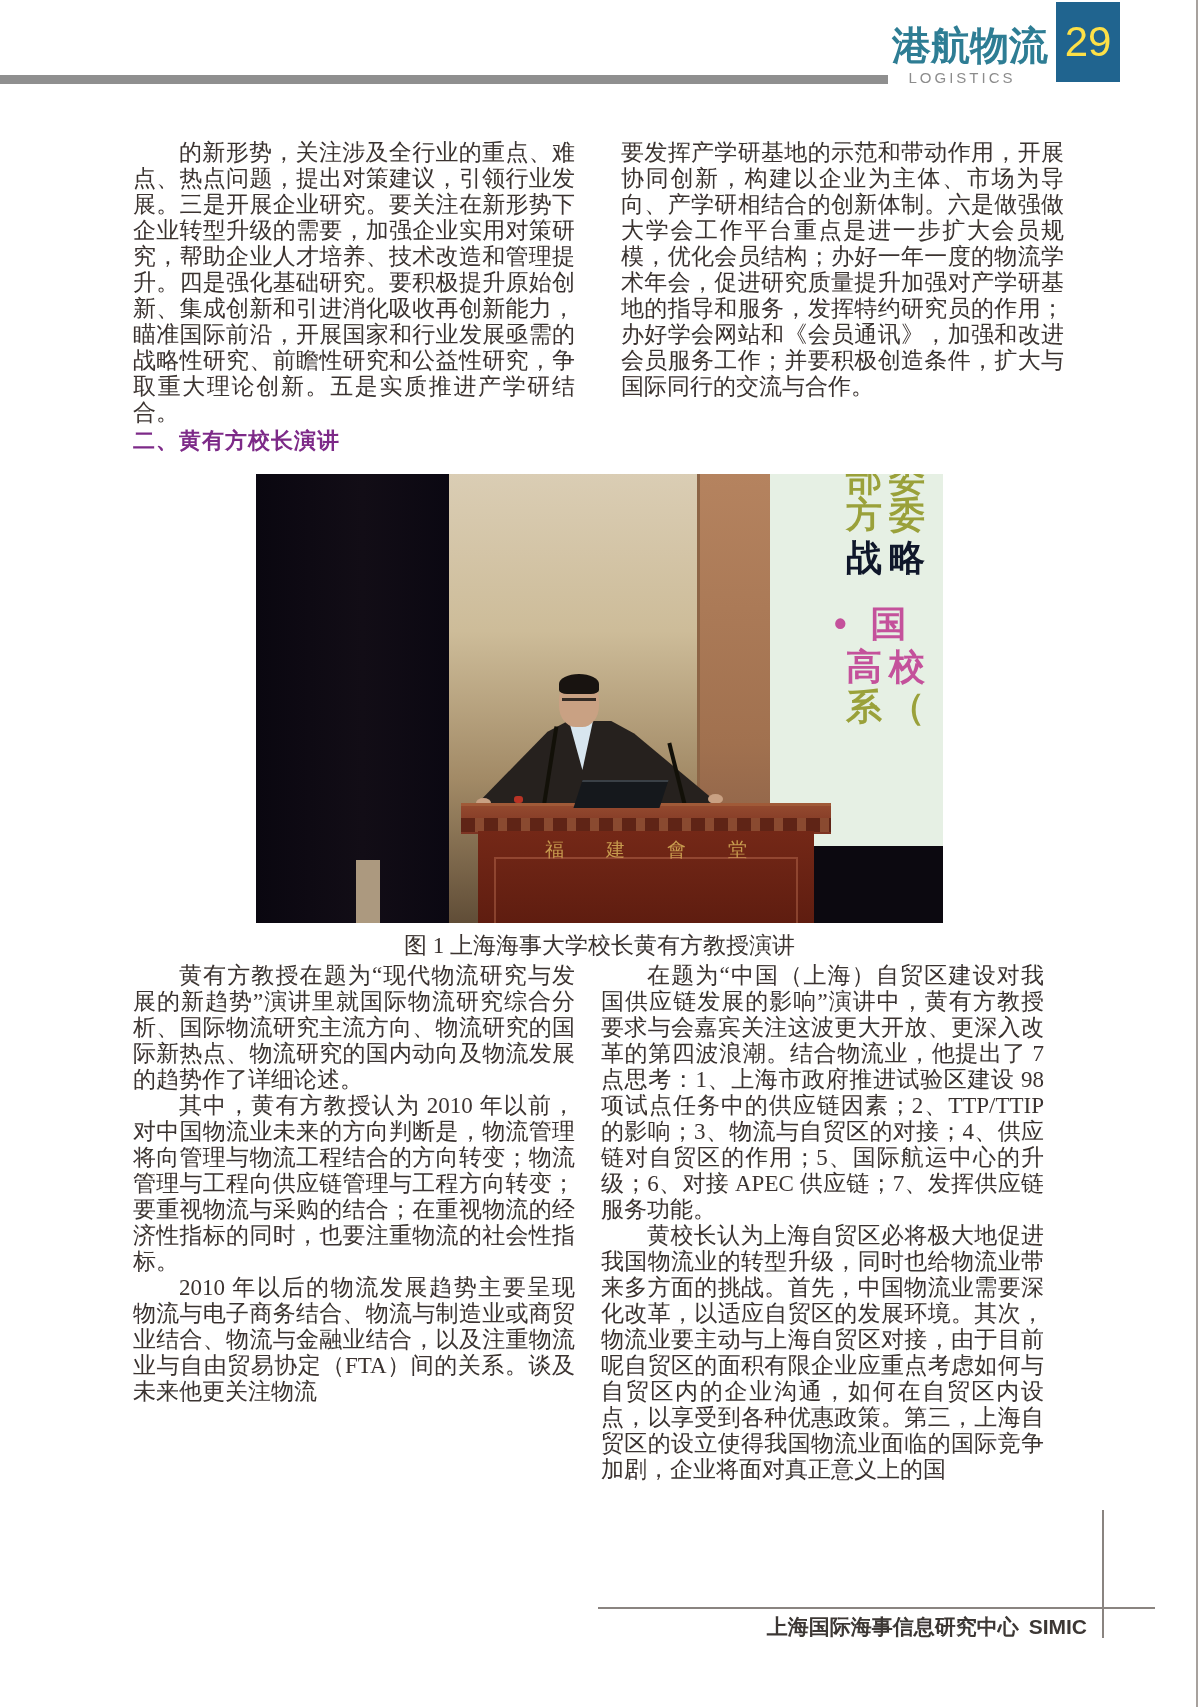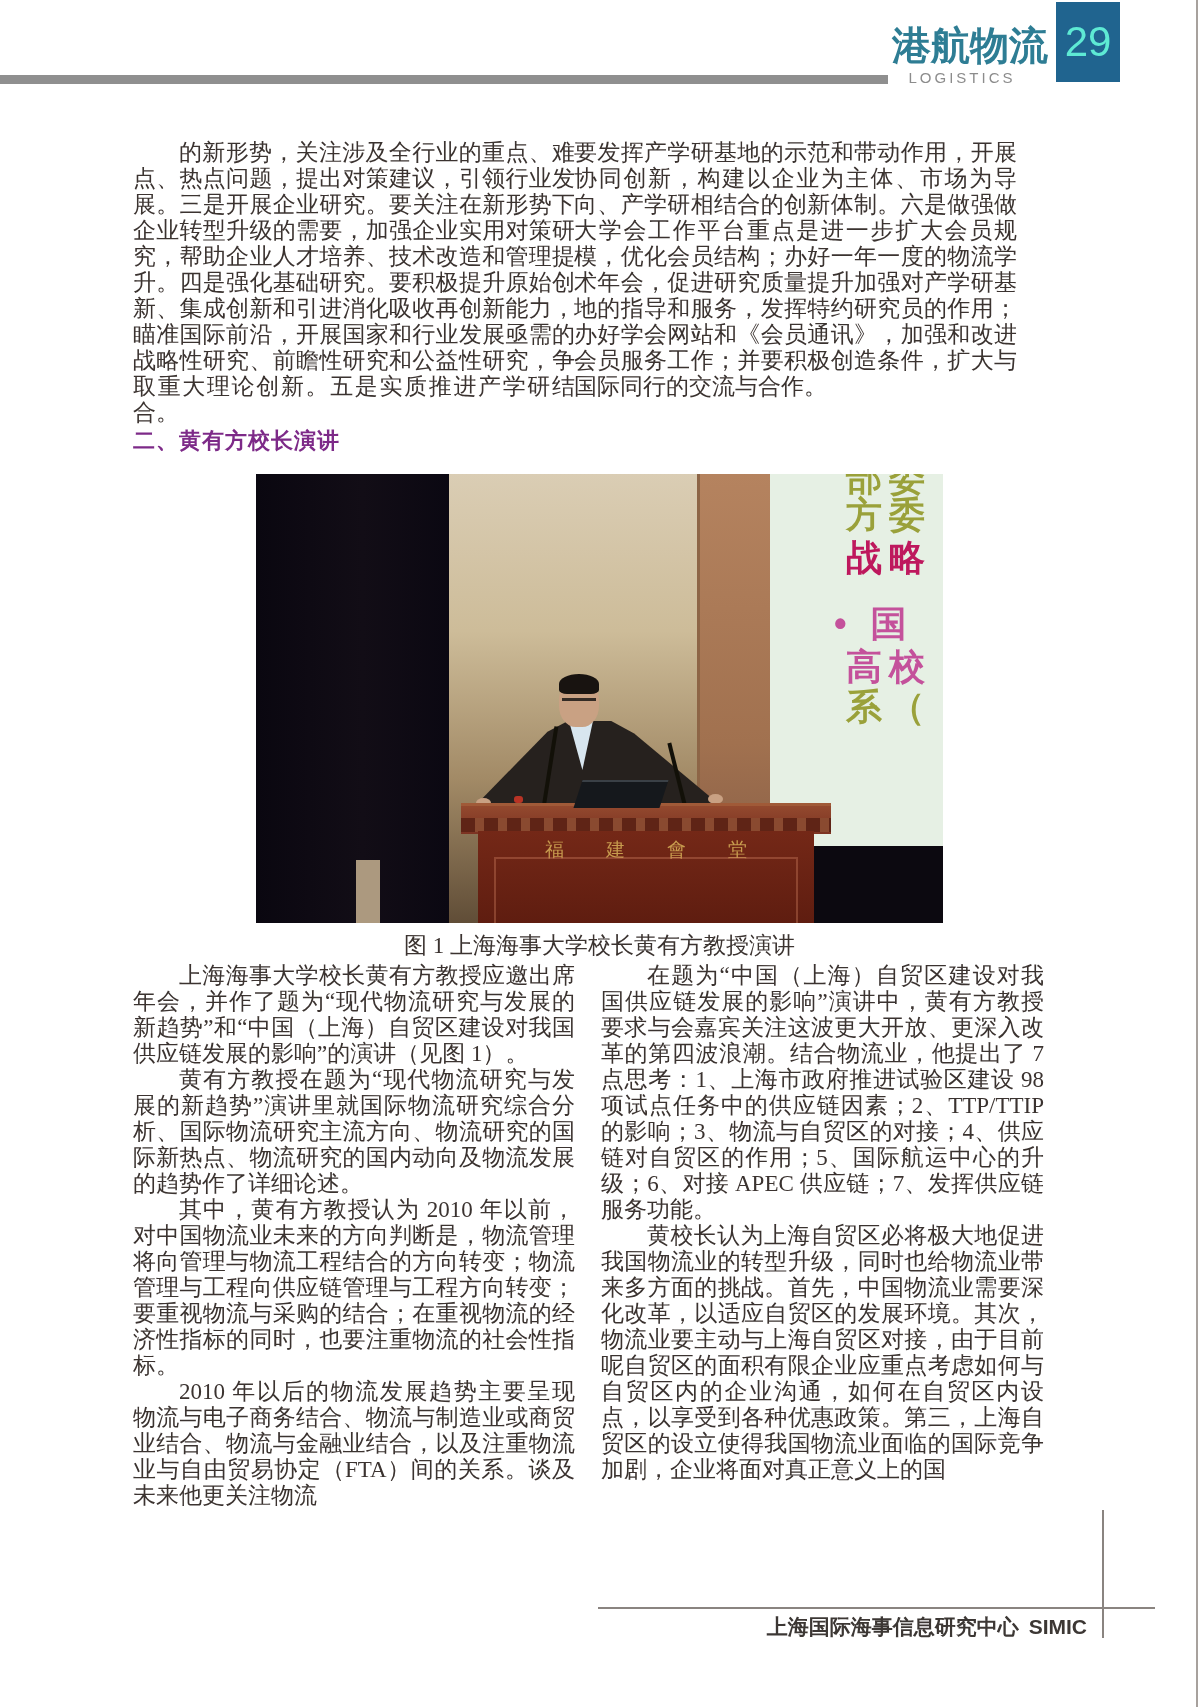--- a/index.html
+++ b/index.html
@@ -11,28 +11,28 @@
   .hbar{position:absolute;left:0;top:75px;width:888px;height:9px;background:#8f8f8f;}
   .title-cn{position:absolute;left:886px;top:26px;width:162px;text-align:right;
             font-family:"Liberation Sans","DejaVu Sans",sans-serif;font-weight:600;
             font-size:39px;line-height:1;color:#2e7d94;}
   .title-en{position:absolute;left:886px;top:69px;width:152px;text-align:center;
             font-family:"Liberation Sans","DejaVu Sans",sans-serif;
             font-size:15px;letter-spacing:3px;color:#8c8c8c;}
   .pagebox{position:absolute;left:1056px;top:2px;width:64px;height:80px;background:#20648f;
            display:flex;align-items:center;justify-content:center;
            font-family:"Liberation Sans","DejaVu Sans",sans-serif;
-           font-size:42px;color:#5eead4;}
+           font-size:42px;color:#fde047;}
 
   
   .col{position:absolute;font-size:23px;line-height:26px;text-align:justify;margin:0;}
   .col p{margin:0;text-indent:2em;}
   .col p.no-indent{text-indent:0;}
   .tl{left:133px;top:140px;width:442px;}
-  .tr{left:574px;top:140px;width:443px;}
+  .tr{left:621px;top:140px;width:443px;}
   .bl{left:133px;top:963px;width:442px;}
   .br{left:601px;top:963px;width:443px;}
 
   .heading{position:absolute;left:133px;top:426px;
            font-family:"Liberation Sans","DejaVu Sans",sans-serif;font-weight:bold;
            font-size:22px;color:#7d2a88;letter-spacing:1px;}
 
   
   .photo{position:absolute;left:256px;top:474px;width:687px;height:449px;background:#0c0910;overflow:hidden;}
   .curtain{position:absolute;left:0;top:0;width:193px;height:449px;
@@ -40,21 +40,21 @@
   .curtain-slit{position:absolute;left:100px;top:386px;width:24px;height:63px;background:#c8b392;opacity:.85;}
   .wall{position:absolute;left:193px;top:0;width:248px;height:449px;
         background:linear-gradient(180deg,#dacdb4 0%,#cdbc99 35%,#a28a66 68%,#604d37 100%);}
   .pillar{position:absolute;left:441px;top:0;width:73px;height:449px;
           background:linear-gradient(180deg,#b5835f 0%,#a1714f 60%,#7e5743 100%);
           border-left:3px solid #8d6546;}
   .screen{position:absolute;left:514px;top:0;width:173px;height:372px;background:#e6f0e4;}
   .sl{position:absolute;left:76px;white-space:nowrap;font-weight:bold;font-size:36px;letter-spacing:7px;
       font-family:"Liberation Sans","DejaVu Sans",sans-serif;line-height:1;}
   .sl1{top:-14px;}.sl2{top:23px;text-align:right;}.sl3{top:66px;}.sl4{top:132px;left:64px;}.sl5{top:175px;}.sl6{top:215px;}
-  .c-olive{color:#9aa13a;}.c-purple{color:#be185d;}.c-magenta{color:#c4519b;}
+  .c-olive{color:#9aa13a;}.c-purple{color:#0f172a;}.c-magenta{color:#c4519b;}
 
   .suit{position:absolute;left:215px;top:246px;width:255px;height:90px;background:#26211e;
         clip-path:polygon(0% 100%,30% 13%,38% 1%,55% 1%,64% 15%,100% 100%);}
   .shirt{position:absolute;left:311px;top:248px;width:28px;height:48px;background:#d8e6ef;
          clip-path:polygon(8% 0,92% 0,55% 100%);}
   .head{position:absolute;left:303px;top:203px;width:40px;height:50px;background:#c9a183;border-radius:46% 46% 42% 42%;}
   .hair{position:absolute;left:0;top:-3px;width:40px;height:20px;background:#181310;border-radius:50% 50% 20% 20%;}
   .glasses{position:absolute;left:3px;top:21px;width:34px;height:3px;background:#342b25;}
   .hand{position:absolute;width:15px;height:10px;background:#c9a183;border-radius:50%;}
   .mic{position:absolute;width:4px;background:#121008;}
@@ -138,21 +138,20 @@
     <div class="reddot"></div>
     <div class="podium-body">
       <div class="podium-gold">福建會堂</div>
       <div class="podium-frame"></div>
     </div>
   </div>
 
   <div class="caption">图 1  上海海事大学校长黄有方教授演讲</div>
 
   <div class="col bl">
-    <p>上海海事大学校长黄有方教授应邀出席年会，并作了题为“现代物流研究与发展的新趋势”和“中国（上海）自贸区建设对我国供应链发展的影响”的演讲（见图 1）。</p>
     <p>黄有方教授在题为“现代物流研究与发展的新趋势”演讲里就国际物流研究综合分析、国际物流研究主流方向、物流研究的国际新热点、物流研究的国内动向及物流发展的趋势作了详细论述。</p>
     <p>其中，黄有方教授认为 2010 年以前，对中国物流业未来的方向判断是，物流管理将向管理与物流工程结合的方向转变；物流管理与工程向供应链管理与工程方向转变；要重视物流与采购的结合；在重视物流的经济性指标的同时，也要注重物流的社会性指标。</p>
     <p>2010 年以后的物流发展趋势主要呈现物流与电子商务结合、物流与制造业或商贸业结合、物流与金融业结合，以及注重物流业与自由贸易协定（FTA）间的关系。谈及未来他更关注物流</p>
   </div>
   <div class="col br">
     <p>在题为“中国（上海）自贸区建设对我国供应链发展的影响”演讲中，黄有方教授要求与会嘉宾关注这波更大开放、更深入改革的第四波浪潮。结合物流业，他提出了 7 点思考：1、上海市政府推进试验区建设 98 项试点任务中的供应链因素；2、TTP/TTIP 的影响；3、物流与自贸区的对接；4、供应链对自贸区的作用；5、国际航运中心的升级；6、对接 APEC 供应链；7、发挥供应链服务功能。</p>
     <p>黄校长认为上海自贸区必将极大地促进我国物流业的转型升级，同时也给物流业带来多方面的挑战。首先，中国物流业需要深化改革，以适应自贸区的发展环境。其次，物流业要主动与上海自贸区对接，由于目前呢自贸区的面积有限企业应重点考虑如何与自贸区内的企业沟通，如何在自贸区内设点，以享受到各种优惠政策。第三，上海自贸区的设立使得我国物流业面临的国际竞争加剧，企业将面对真正意义上的国</p>
   </div>
 
   <div class="footer-line"></div>

